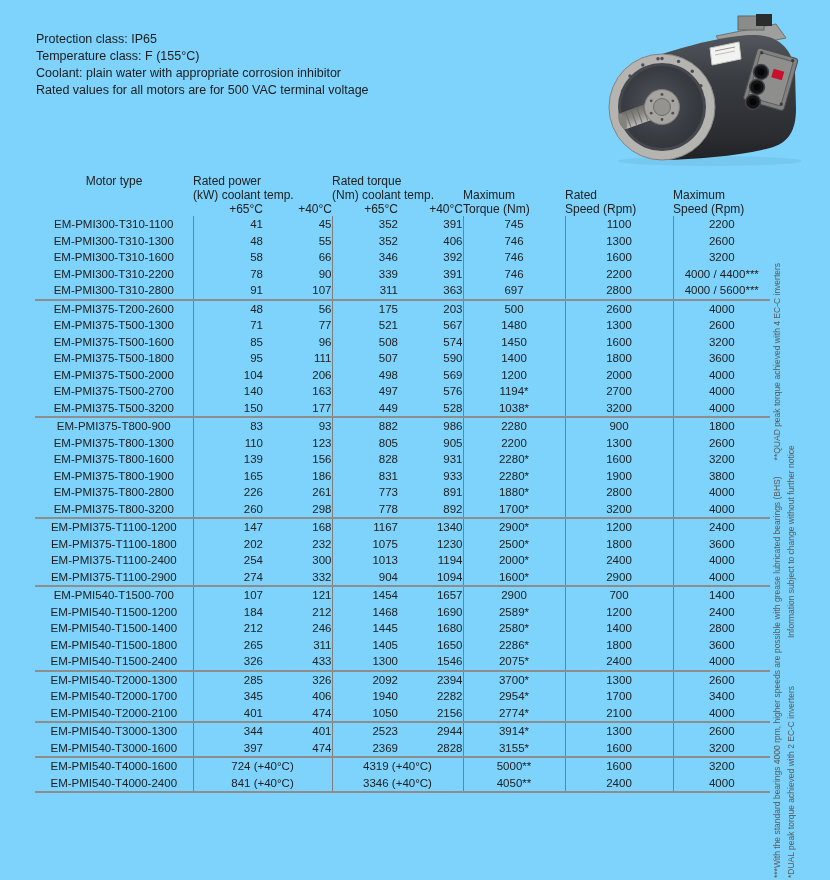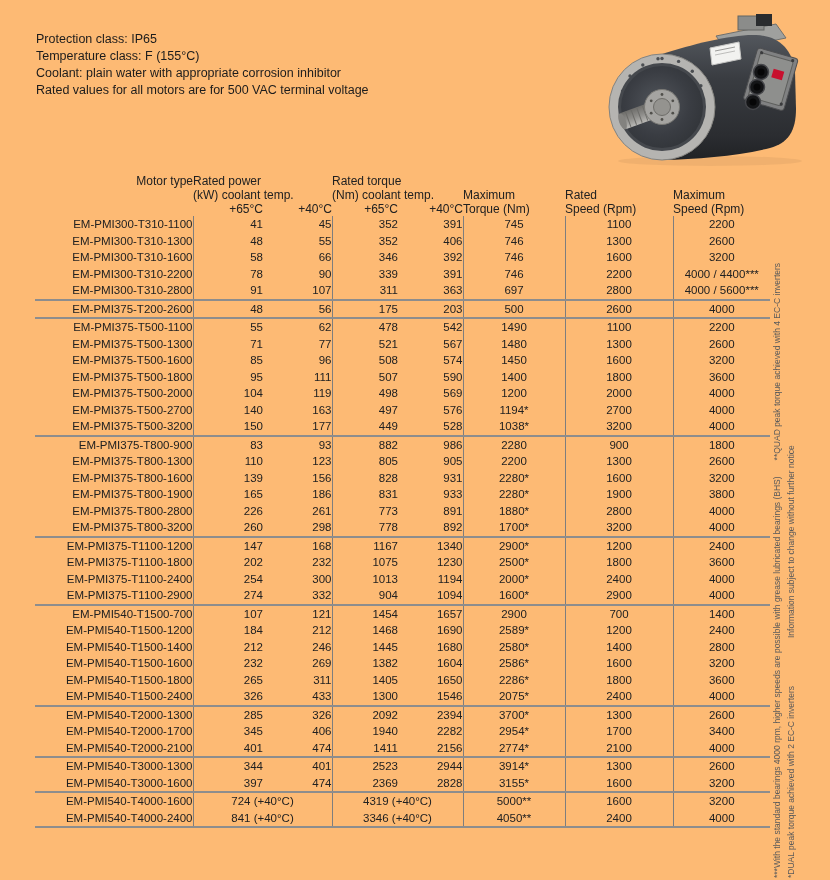--- a/index.html
+++ b/index.html
@@ -1,29 +1,29 @@
 <!DOCTYPE html>
 <html><head>
 <meta charset="utf-8">
 <style>
   html,body { margin:0; padding:0; background:#ffffff; }
   .page {
-    position:relative; width:830px; height:880px; background:#fdba74;
+    position:relative; width:830px; height:880px; background:#7dd3fc;
     font-family:"Liberation Sans", sans-serif; color:#212121; overflow:hidden;
   }
   
   .info-block { position:absolute; left:36px; top:31px; font-size:12.5px; line-height:17px; color:#1c1c1c; }
   
   .motor-wrap { position:absolute; left:598px; top:8px; width:232px; height:162px; }
   
   .spec-table { position:absolute; left:35px; top:174px; border-collapse:collapse; table-layout:fixed; }
   .spec-table td { padding:0; white-space:nowrap; font-size:11.5px; color:#212121; }
   .spec-table thead td { font-size:12px; height:14px; line-height:13px; vertical-align:bottom; }
   .spec-table tbody td { height:16.5px; line-height:16px; }
-  .c-type { text-align:right; padding-left:2px;margin-top:44px; }
+  .c-type { text-align:center; padding-left:2px;margin-top:44px; }
   .c-num  { text-align:right; }
   .c-mid  { text-align:center; }
   .pl     { padding-left:4px; }
   .pr65   { padding-right:22px; }
   .pr40   { padding-right:33px; }
   .prt65  { padding-right:10px; }
   .prt40  { padding-right:18px; }
   .v      { border-left:1px solid #7e7e7e; }
   .spec-table tbody tr.group-start td { border-top:2px solid #8d8d8d; }
   .spec-table tbody tr:last-child td  { border-bottom:2px solid #8d8d8d; }
@@ -237,30 +237,20 @@
         <tr class="group-start">
           <td class="c-type">EM-PMI375-T200-2600</td>
           <td class="c-num v pr65">48</td>
           <td class="c-num pr40">56</td>
           <td class="c-num v prt65">175</td>
           <td class="c-num prt40">203</td>
           <td class="c-mid v">500</td>
           <td class="c-mid v">2600</td>
           <td class="c-mid v">4000</td>
         </tr>
-        <tr class="group-start">
-          <td class="c-type">EM-PMI375-T500-1100</td>
-          <td class="c-num v pr65">55</td>
-          <td class="c-num pr40">62</td>
-          <td class="c-num v prt65">478</td>
-          <td class="c-num prt40">542</td>
-          <td class="c-mid v">1490</td>
-          <td class="c-mid v">1100</td>
-          <td class="c-mid v">2200</td>
-        </tr>
         <tr>
           <td class="c-type">EM-PMI375-T500-1300</td>
           <td class="c-num v pr65">71</td>
           <td class="c-num pr40">77</td>
           <td class="c-num v prt65">521</td>
           <td class="c-num prt40">567</td>
           <td class="c-mid v">1480</td>
           <td class="c-mid v">1300</td>
           <td class="c-mid v">2600</td>
         </tr>
@@ -280,21 +270,21 @@
           <td class="c-num pr40">111</td>
           <td class="c-num v prt65">507</td>
           <td class="c-num prt40">590</td>
           <td class="c-mid v">1400</td>
           <td class="c-mid v">1800</td>
           <td class="c-mid v">3600</td>
         </tr>
         <tr>
           <td class="c-type">EM-PMI375-T500-2000</td>
           <td class="c-num v pr65">104</td>
-          <td class="c-num pr40">119</td>
+          <td class="c-num pr40">206</td>
           <td class="c-num v prt65">498</td>
           <td class="c-num prt40">569</td>
           <td class="c-mid v">1200</td>
           <td class="c-mid v">2000</td>
           <td class="c-mid v">4000</td>
         </tr>
         <tr>
           <td class="c-type">EM-PMI375-T500-2700</td>
           <td class="c-num v pr65">140</td>
           <td class="c-num pr40">163</td>
@@ -438,30 +428,20 @@
           <td class="c-type">EM-PMI540-T1500-1400</td>
           <td class="c-num v pr65">212</td>
           <td class="c-num pr40">246</td>
           <td class="c-num v prt65">1445</td>
           <td class="c-num prt40">1680</td>
           <td class="c-mid v">2580*</td>
           <td class="c-mid v">1400</td>
           <td class="c-mid v">2800</td>
         </tr>
         <tr>
-          <td class="c-type">EM-PMI540-T1500-1600</td>
-          <td class="c-num v pr65">232</td>
-          <td class="c-num pr40">269</td>
-          <td class="c-num v prt65">1382</td>
-          <td class="c-num prt40">1604</td>
-          <td class="c-mid v">2586*</td>
-          <td class="c-mid v">1600</td>
-          <td class="c-mid v">3200</td>
-        </tr>
-        <tr>
           <td class="c-type">EM-PMI540-T1500-1800</td>
           <td class="c-num v pr65">265</td>
           <td class="c-num pr40">311</td>
           <td class="c-num v prt65">1405</td>
           <td class="c-num prt40">1650</td>
           <td class="c-mid v">2286*</td>
           <td class="c-mid v">1800</td>
           <td class="c-mid v">3600</td>
         </tr>
         <tr>
@@ -491,21 +471,21 @@
           <td class="c-num v prt65">1940</td>
           <td class="c-num prt40">2282</td>
           <td class="c-mid v">2954*</td>
           <td class="c-mid v">1700</td>
           <td class="c-mid v">3400</td>
         </tr>
         <tr>
           <td class="c-type">EM-PMI540-T2000-2100</td>
           <td class="c-num v pr65">401</td>
           <td class="c-num pr40">474</td>
-          <td class="c-num v prt65">1411</td>
+          <td class="c-num v prt65">1050</td>
           <td class="c-num prt40">2156</td>
           <td class="c-mid v">2774*</td>
           <td class="c-mid v">2100</td>
           <td class="c-mid v">4000</td>
         </tr>
         <tr class="group-start">
           <td class="c-type">EM-PMI540-T3000-1300</td>
           <td class="c-num v pr65">344</td>
           <td class="c-num pr40">401</td>
           <td class="c-num v prt65">2523</td>

